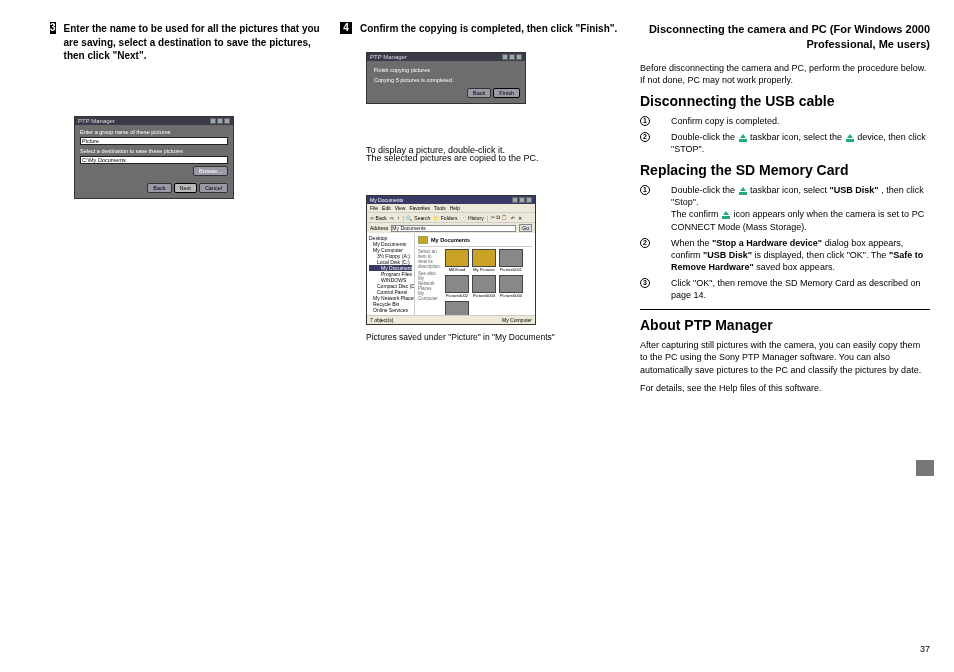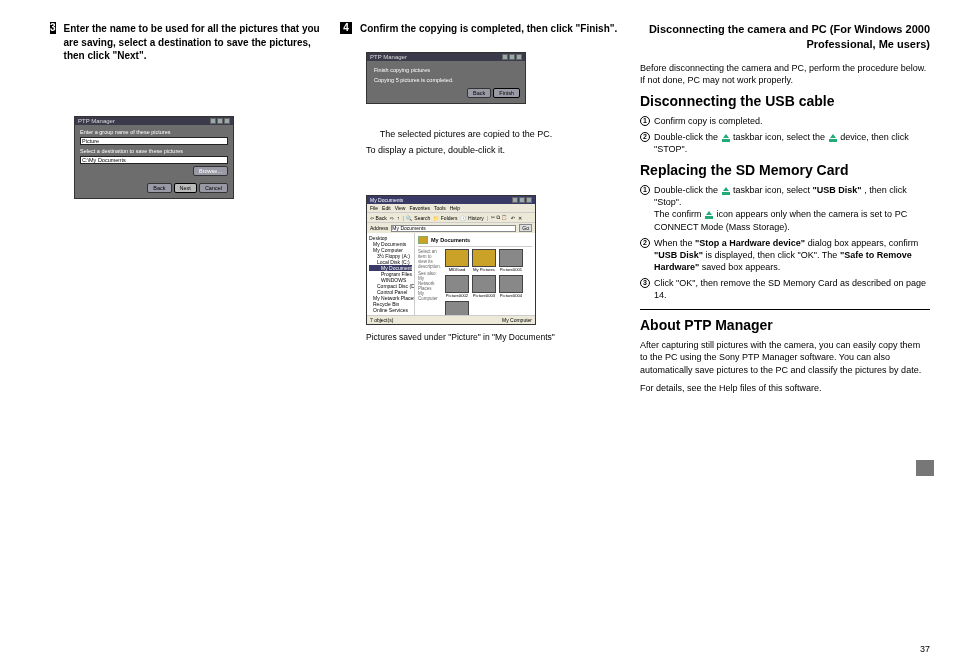--- a/index.html
+++ b/index.html
@@ -68,21 +68,21 @@
   .explorer .thumb .nm { font-size:4.2px; line-height:1; }
   .explorer .status { background:#ece9d8; border-top:1px solid #ccc; display:flex; justify-content:space-between; padding:1px 3px; }
 
   
   .mid-text { position:absolute; font-size:9px; line-height:1.35; }
 
   
   .col-right h2 { font-size:11px; font-weight:bold; margin-bottom:10px;text-align:right; }
   .col-right .sub { font-size:14px; font-weight:bold; margin: 6px 0 4px; }
   .col-right p { margin-bottom: 6px; }
-  .col-right .enum { display:flex; gap:4px; margin-bottom:4px; }
+  .col-right .enum { display:flex; gap:21px; margin-bottom:4px; }
   .enum .circ { display:inline-flex; width:10px; height:10px; border:1px solid #000; border-radius:50%; align-items:center; justify-content:center; font-size:7px; font-weight:bold; flex-shrink:0; margin-top:1px; }
   .enum .etxt { flex:1; }
   .enum .etxt b { font-weight:bold; }
   .tray-ico { display:inline-block; vertical-align:middle; }
   .col-right hr { border:none; border-top:1px solid #000; margin:8px 0 6px; }
 
   .page-tab { position:absolute; right:20px; top:460px; width:18px; height:16px; background:#777; }
   .page-num { position:absolute; right:24px; bottom:18px; font-size:9px; }
 </style>
 </head>
@@ -141,21 +141,21 @@
     <div class="body">
       <div>Finish copying pictures</div>
       <div style="margin-top:4px;">Copying 5 pictures is completed.</div>
     </div>
     <div class="btnbar">
       <span class="btn">Back</span>
       <span class="btn primary">Finish</span>
     </div>
   </div>
 
-  <div class="mid-text" style="left:366px; top:128px; width:200px;text-align:center;">The selected pictures are copied to the PC.</div>
+  <div class="mid-text" style="left:366px; top:152px; width:200px;">The selected pictures are copied to the PC.</div>
   <div class="mid-text" style="left:366px; top:144px; width:200px; font-weight:normal;">To display a picture, double-click it.</div>
 
   <div class="explorer">
     <div class="titlebar">
       <span>My Documents</span>
       <span class="winctrl">
         <span></span>
         <span></span>
         <span></span>
       </span>

